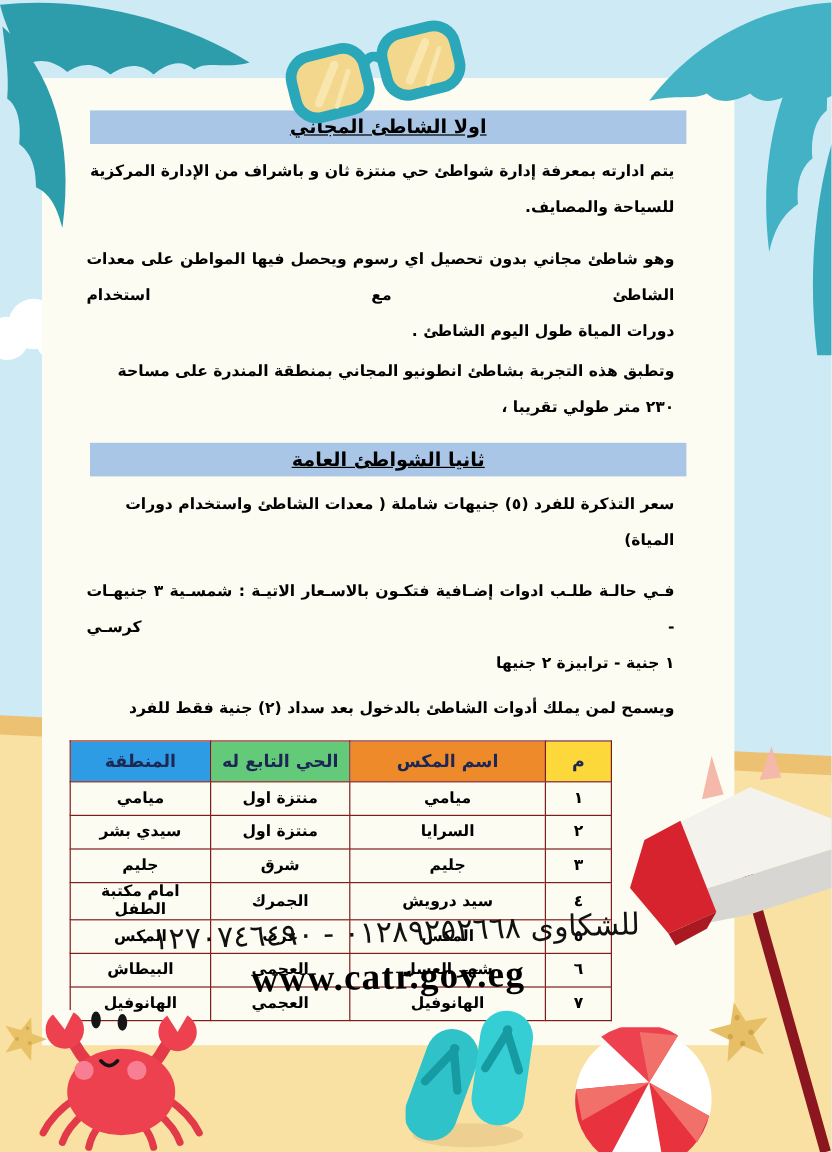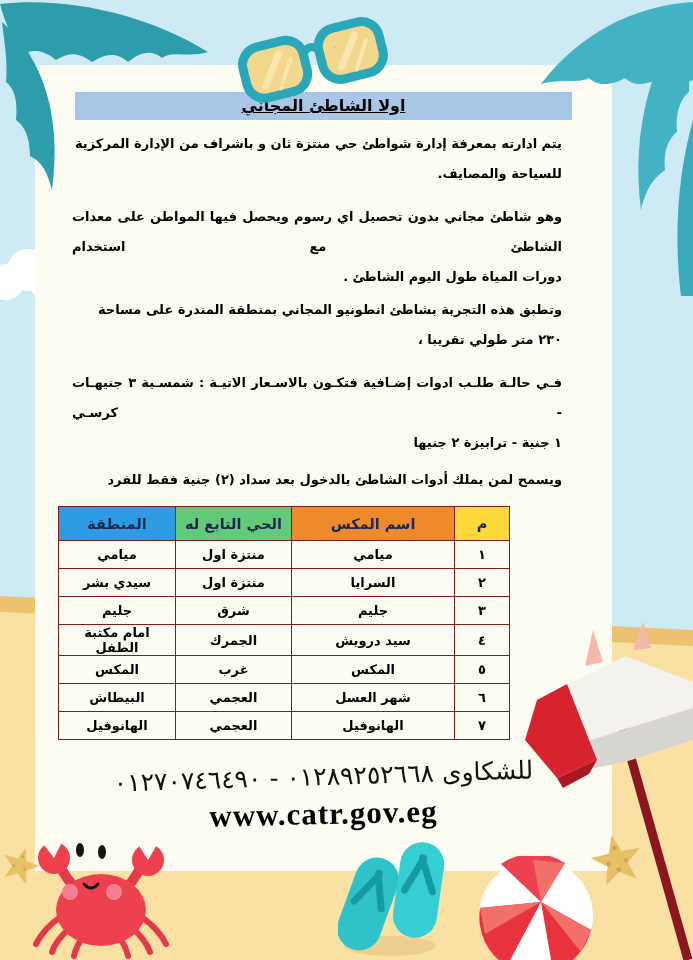--- a/index.html
+++ b/index.html
@@ -83,20 +83,24 @@
 <div class="card">
 
   <div class="title-bar t1">
     <span>اولا الشاطئ المجاني</span>
   </div>
   <div class="bl p-s1-1">يتم ادارته بمعرفة إدارة شواطئ حي منتزة ثان و باشراف من الإدارة المركزية للسياحة والمصايف.</div>
   <div class="bl lj p-s1-2">وهو شاطئ مجاني بدون تحصيل اي رسوم ويحصل فيها المواطن على معدات الشاطئ مع استخدام</div>
   <div class="bl">دورات المياة طول اليوم الشاطئ .</div>
   <div class="bl p-s1-3">وتطبق هذه التجربة بشاطئ انطونيو المجاني بمنطقة المندرة على مساحة ٢٣٠ متر طولي تقريبا ،</div>
 
+  <div class="title-bar t2">
+    <span>ثانيا الشواطئ العامة</span>
+  </div>
+  <div class="bl p-s2-1">سعر التذكرة للفرد (٥) جنيهات شاملة ( معدات الشاطئ واستخدام دورات المياة)</div>
   <div class="bl lj p-s1-2">فـي حالـة طلـب ادوات إضـافية فتكـون بالاسـعار الاتيـة : شمسـية ٣ جنيهـات - كرسـي</div>
   <div class="bl">١ جنية - ترابيزة ٢ جنيها</div>
   <div class="bl p-s2-3">ويسمح لمن يملك أدوات الشاطئ بالدخول بعد سداد (٢) جنية فقط للفرد</div>
 
   <table class="beaches">
     <colgroup>
         <col class="c-num">
         <col class="c-beach">
         <col class="c-district">
         <col class="c-area">

